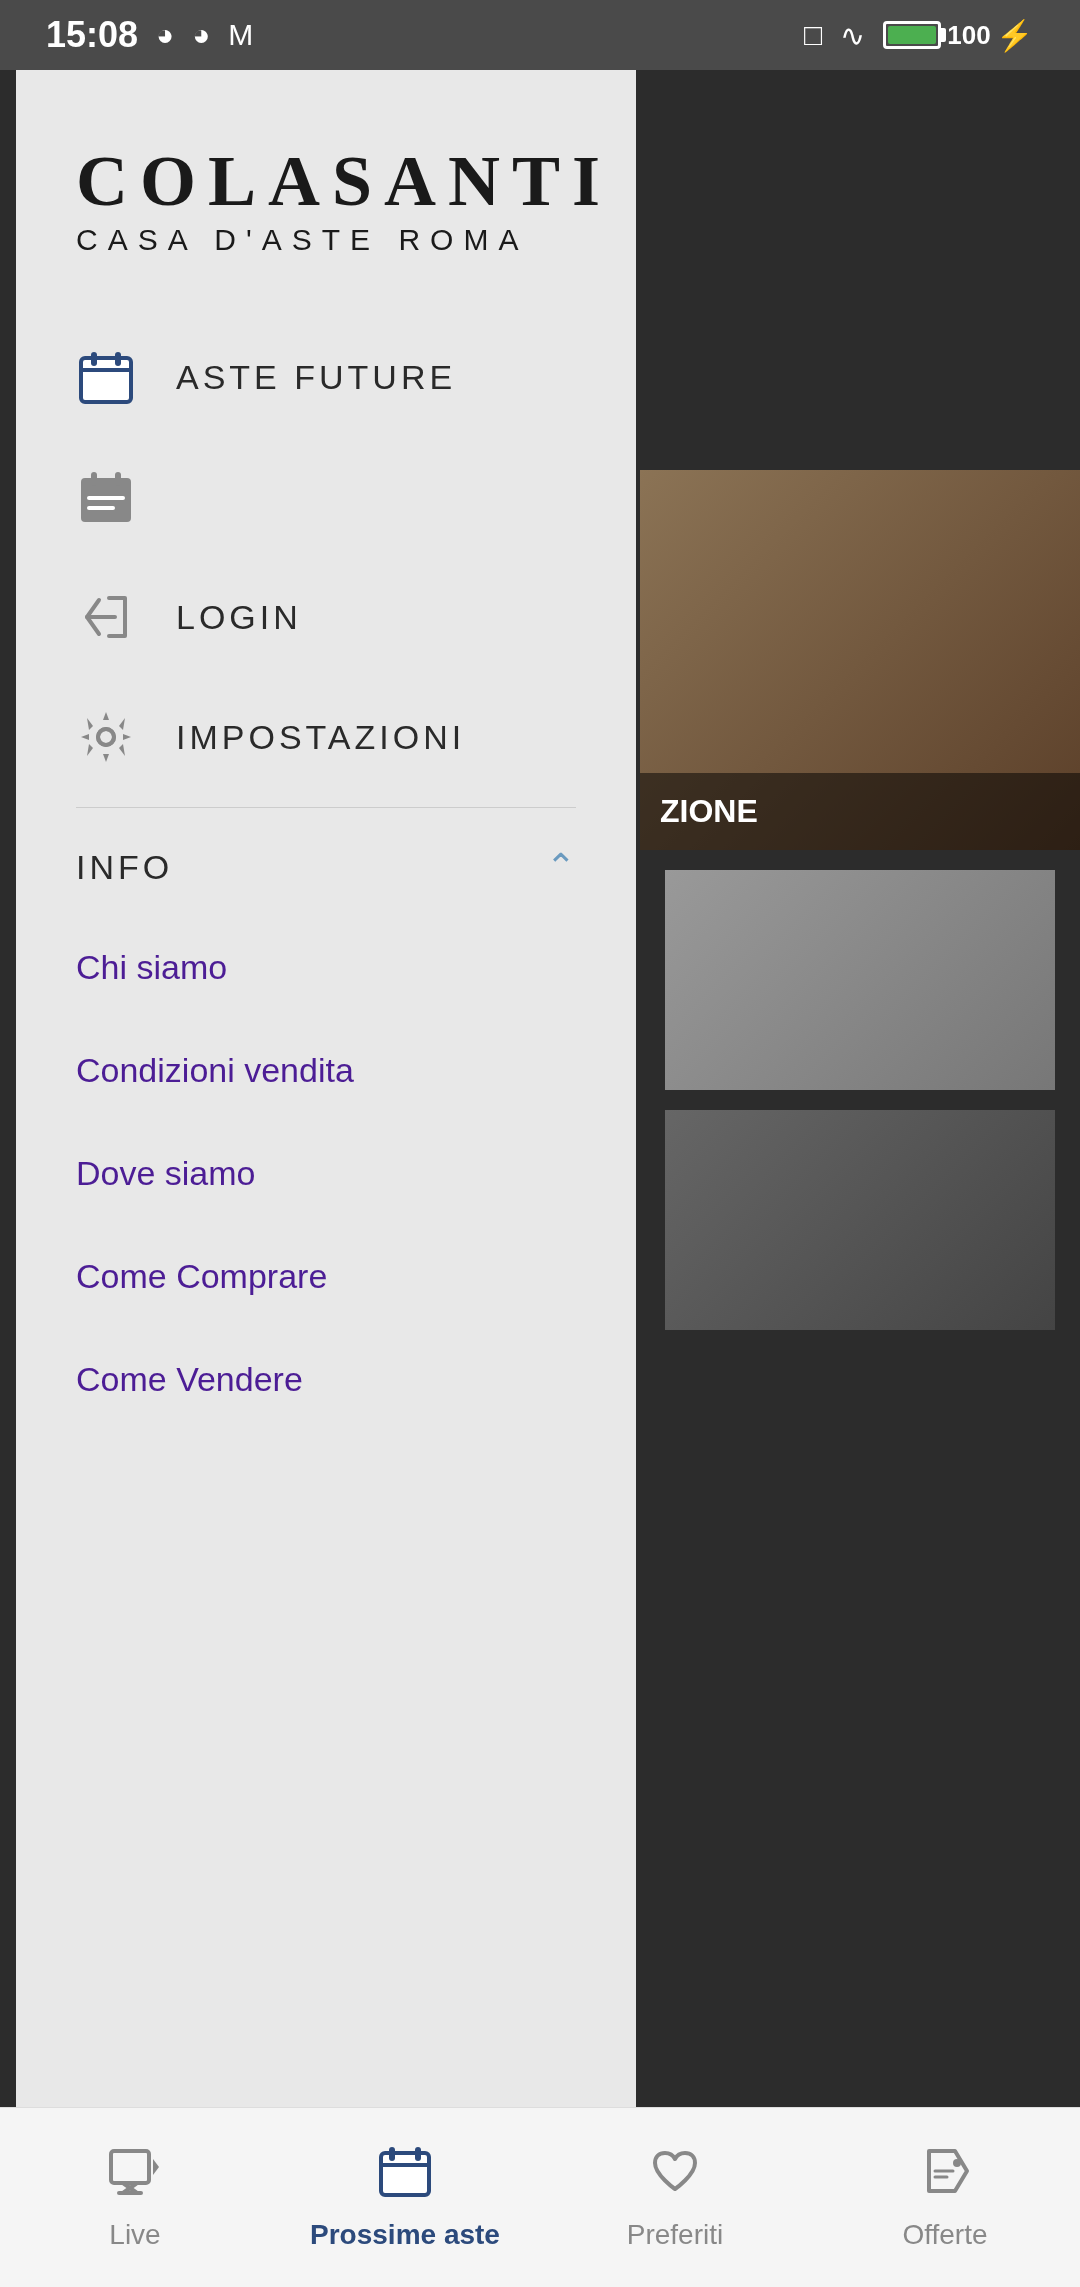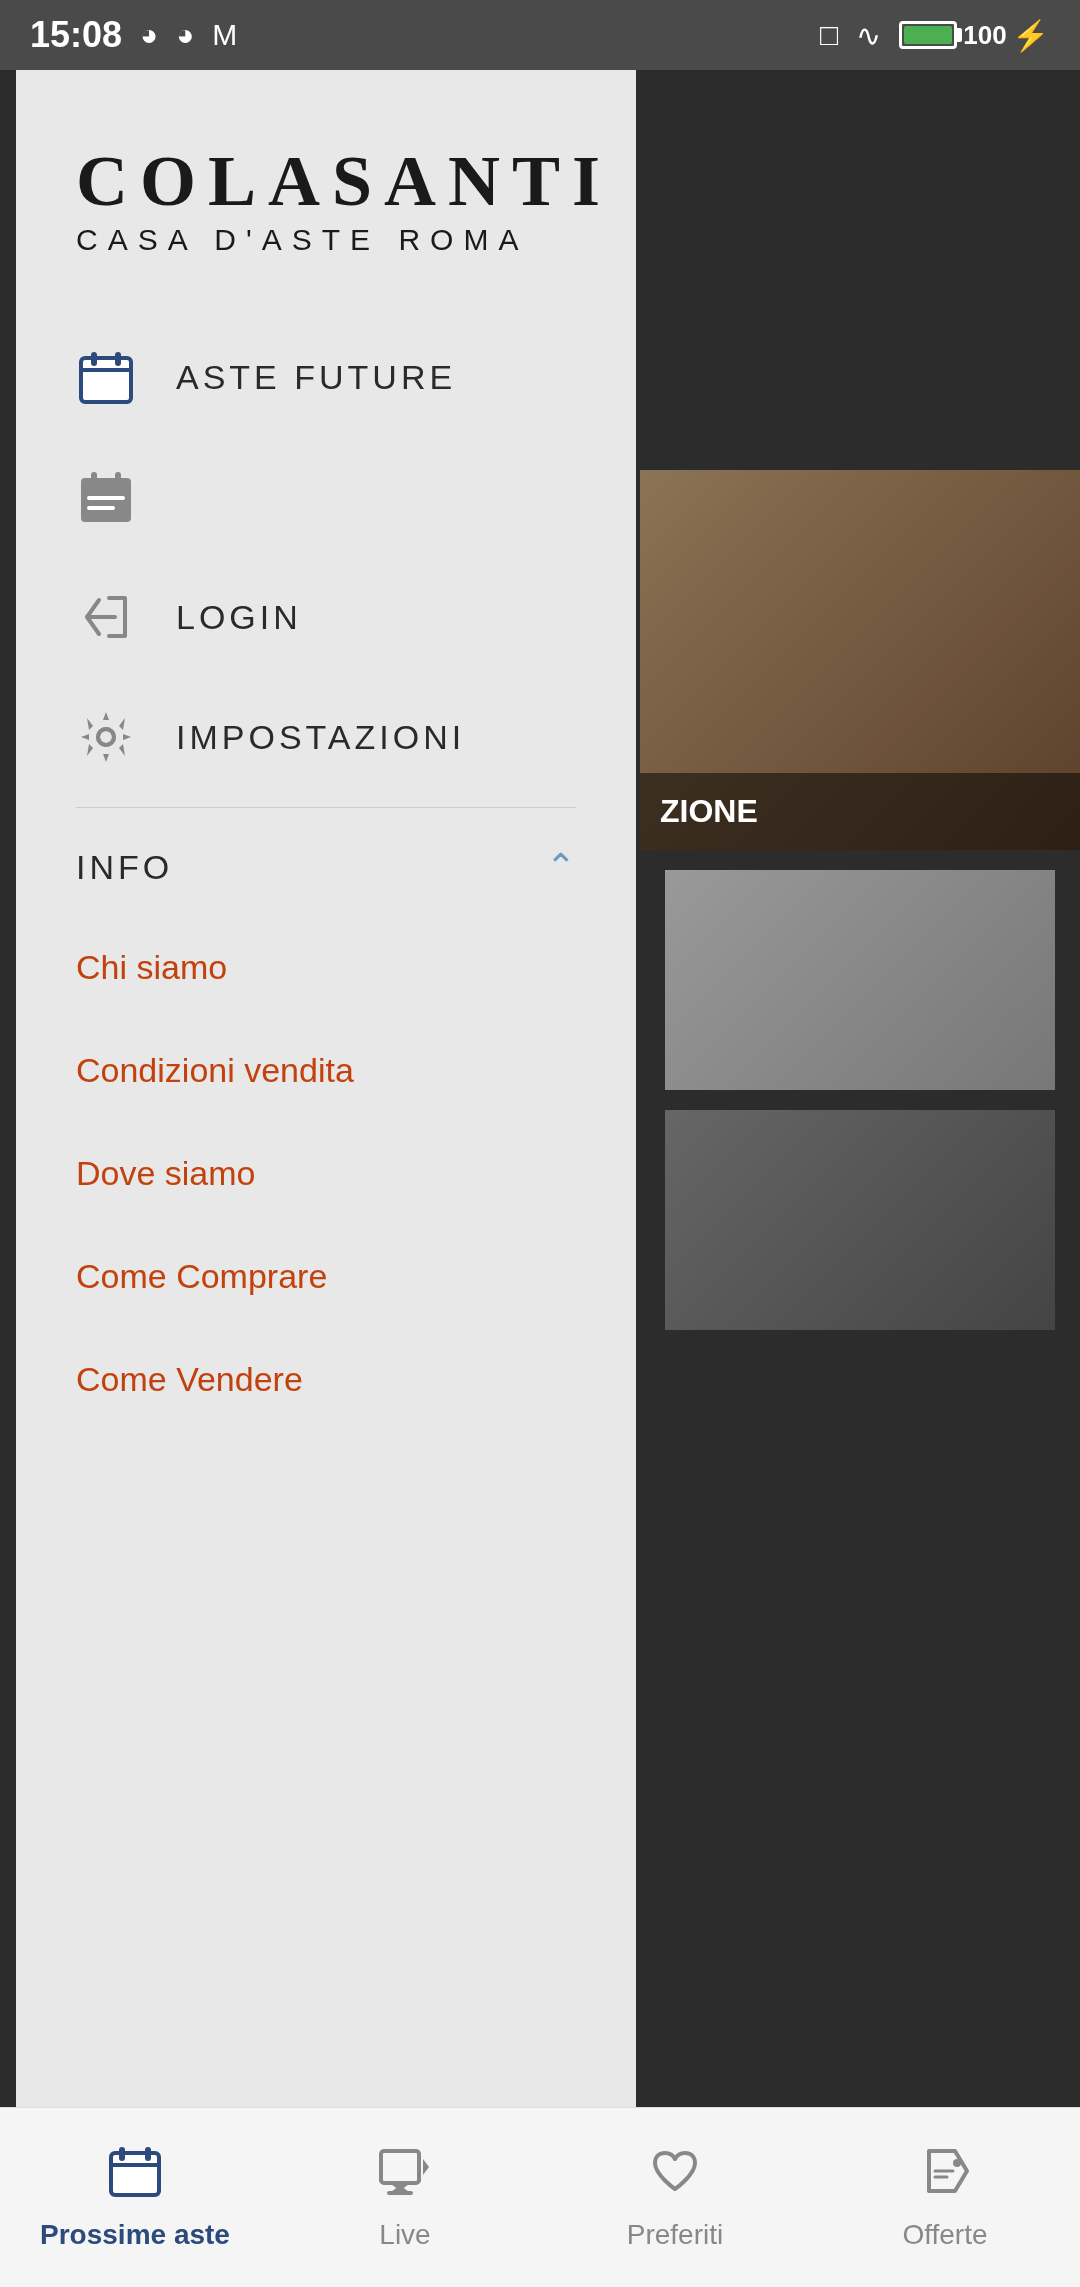--- a/index.html
+++ b/index.html
@@ -18,21 +18,21 @@
     .status-bar {
       position: absolute;
       top: 0;
       left: 0;
       width: 1080px;
       height: 70px;
       background: #4a4a4a;
       display: flex;
       align-items: center;
       justify-content: space-between;
-      padding: 0 30px;
+      padding: 0 46px;
       z-index: 100;
       gap: 45px;
     }
 
     .status-left {
       display: flex;
       align-items: center;
       gap: 18px;
     }
 
@@ -241,21 +241,21 @@
     }
 
     
     .sub-menu-item {
       padding: 32px 60px;
       cursor: pointer;
     }
 
     .sub-label {
       font-size: 34px;
-      color: #c2410c;
+      color: #4c1d95;
     }
 
     
     .tab-bar {
       position: absolute;
       bottom: 0;
       left: 0;
       width: 1080px;
       height: 180px;
       background: #f5f5f5;
@@ -417,45 +417,45 @@
 
     <div class="sub-menu-item">
       <span class="sub-label">Come Vendere</span>
     </div>
 
   </div>
 </div>
 
 <div class="tab-bar">
 
-  <div class="tab-item active">
-    <span class="tab-icon">
-      <svg width="52" height="52" viewBox="0 0 52 52" fill="none" xmlns="http://www.w3.org/2000/svg">
-        <rect x="2" y="8" width="48" height="42" rx="4" stroke="#2c4a7c" stroke-width="4" fill="white"></rect>
-        <rect x="10" y="2" width="6" height="14" rx="3" fill="#2c4a7c"></rect>
-        <rect x="36" y="2" width="6" height="14" rx="3" fill="#2c4a7c"></rect>
-        <rect x="2" y="18" width="48" height="4" fill="#2c4a7c"></rect>
-      </svg>
-    </span>
-    <span class="tab-label" style="color:#2c4a7c;font-weight:bold;font-size:28px;">Prossime aste</span>
-  </div>
-
   <div class="tab-item">
     <span class="tab-icon" style="color:#888;">
       <svg width="52" height="52" viewBox="0 0 52 52" fill="none" xmlns="http://www.w3.org/2000/svg">
         <rect x="2" y="6" width="38" height="32" rx="3" stroke="#888" stroke-width="4" fill="none"></rect>
         <polygon points="44,14 50,22 44,30" fill="#888"></polygon>
         <line x1="14" y1="38" x2="28" y2="48" stroke="#888" stroke-width="4" stroke-linecap="round"></line>
         <line x1="28" y1="38" x2="14" y2="48" stroke="#888" stroke-width="4" stroke-linecap="round"></line>
         <line x1="10" y1="48" x2="32" y2="48" stroke="#888" stroke-width="4" stroke-linecap="round"></line>
       </svg>
     </span>
     <span class="tab-label">Live</span>
   </div>
 
+  <div class="tab-item active">
+    <span class="tab-icon">
+      <svg width="52" height="52" viewBox="0 0 52 52" fill="none" xmlns="http://www.w3.org/2000/svg">
+        <rect x="2" y="8" width="48" height="42" rx="4" stroke="#2c4a7c" stroke-width="4" fill="white"></rect>
+        <rect x="10" y="2" width="6" height="14" rx="3" fill="#2c4a7c"></rect>
+        <rect x="36" y="2" width="6" height="14" rx="3" fill="#2c4a7c"></rect>
+        <rect x="2" y="18" width="48" height="4" fill="#2c4a7c"></rect>
+      </svg>
+    </span>
+    <span class="tab-label" style="color:#2c4a7c;font-weight:bold;font-size:28px;">Prossime aste</span>
+  </div>
+
   <div class="tab-item">
     <span class="tab-icon" style="color:#888;">
       <svg width="52" height="52" viewBox="0 0 52 52" fill="none" xmlns="http://www.w3.org/2000/svg">
         <path d="M26 44 C26 44 6 30 6 18 C6 12 10 8 16 8 C20 8 24 10 26 14 C28 10 32 8 36 8 C42 8 46 12 46 18 C46 30 26 44 26 44Z" stroke="#888" stroke-width="4" fill="none" stroke-linejoin="round"></path>
       </svg>
     </span>
     <span class="tab-label">Preferiti</span>
   </div>
 
   <div class="tab-item">

